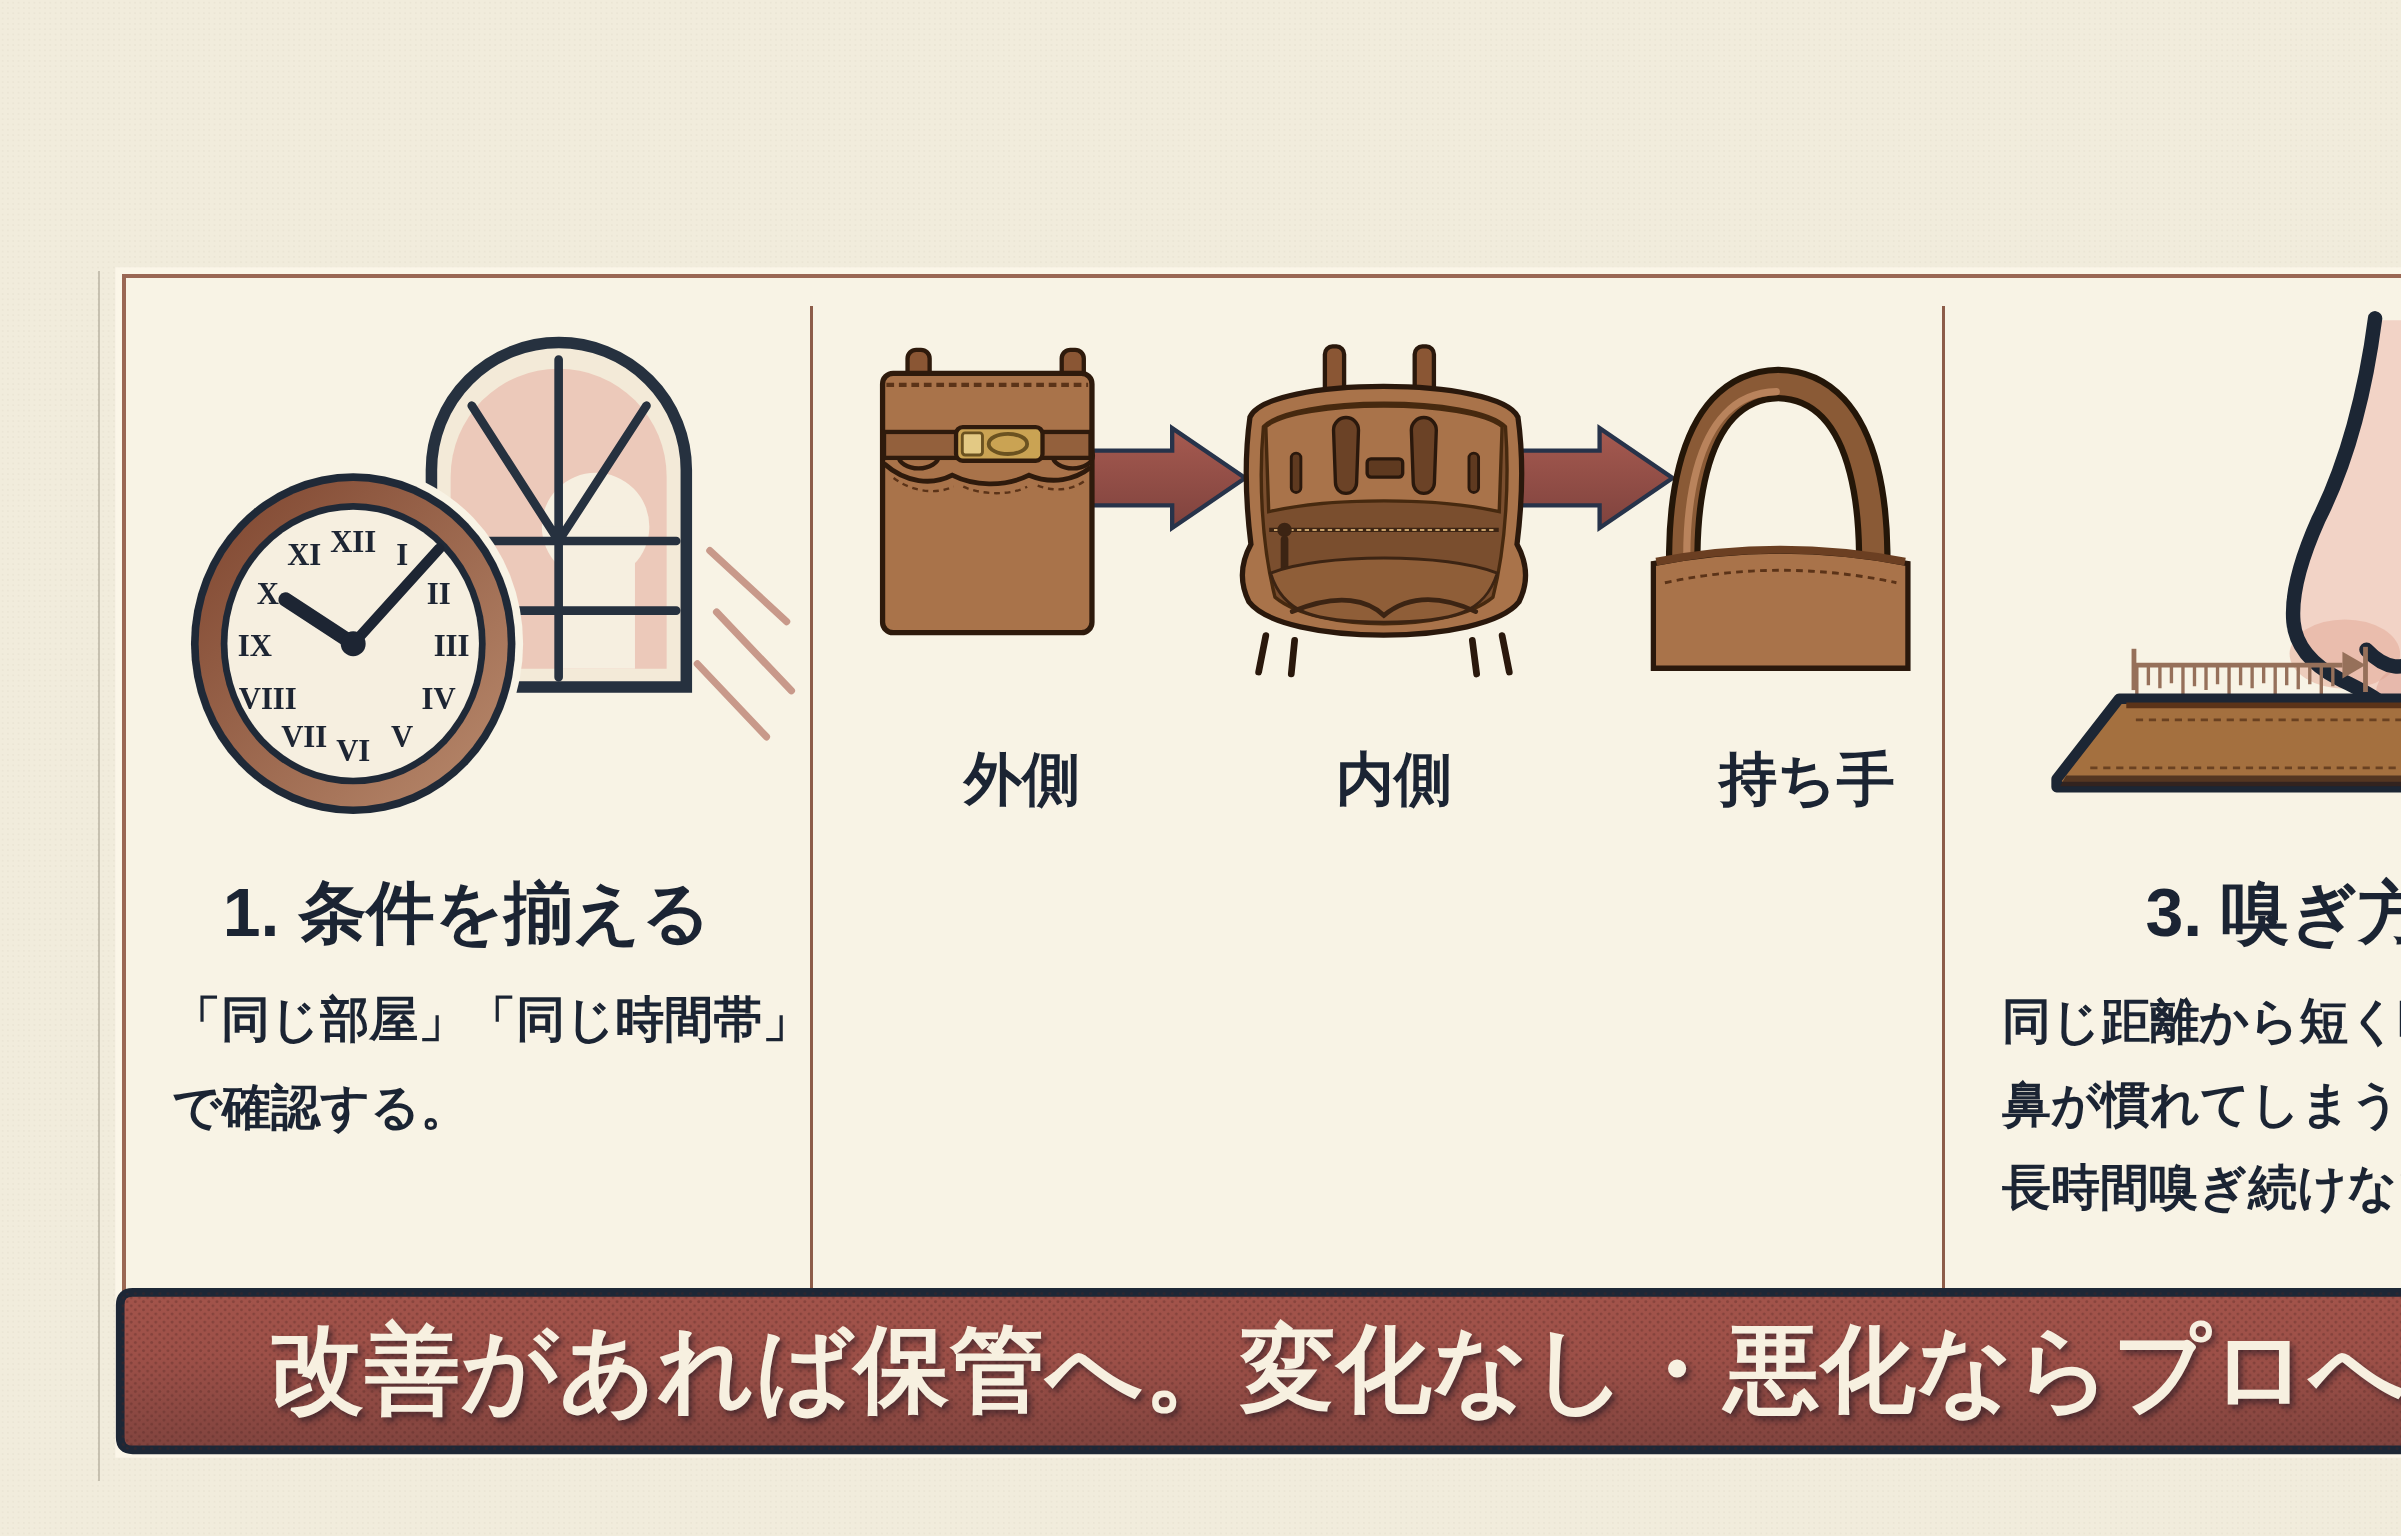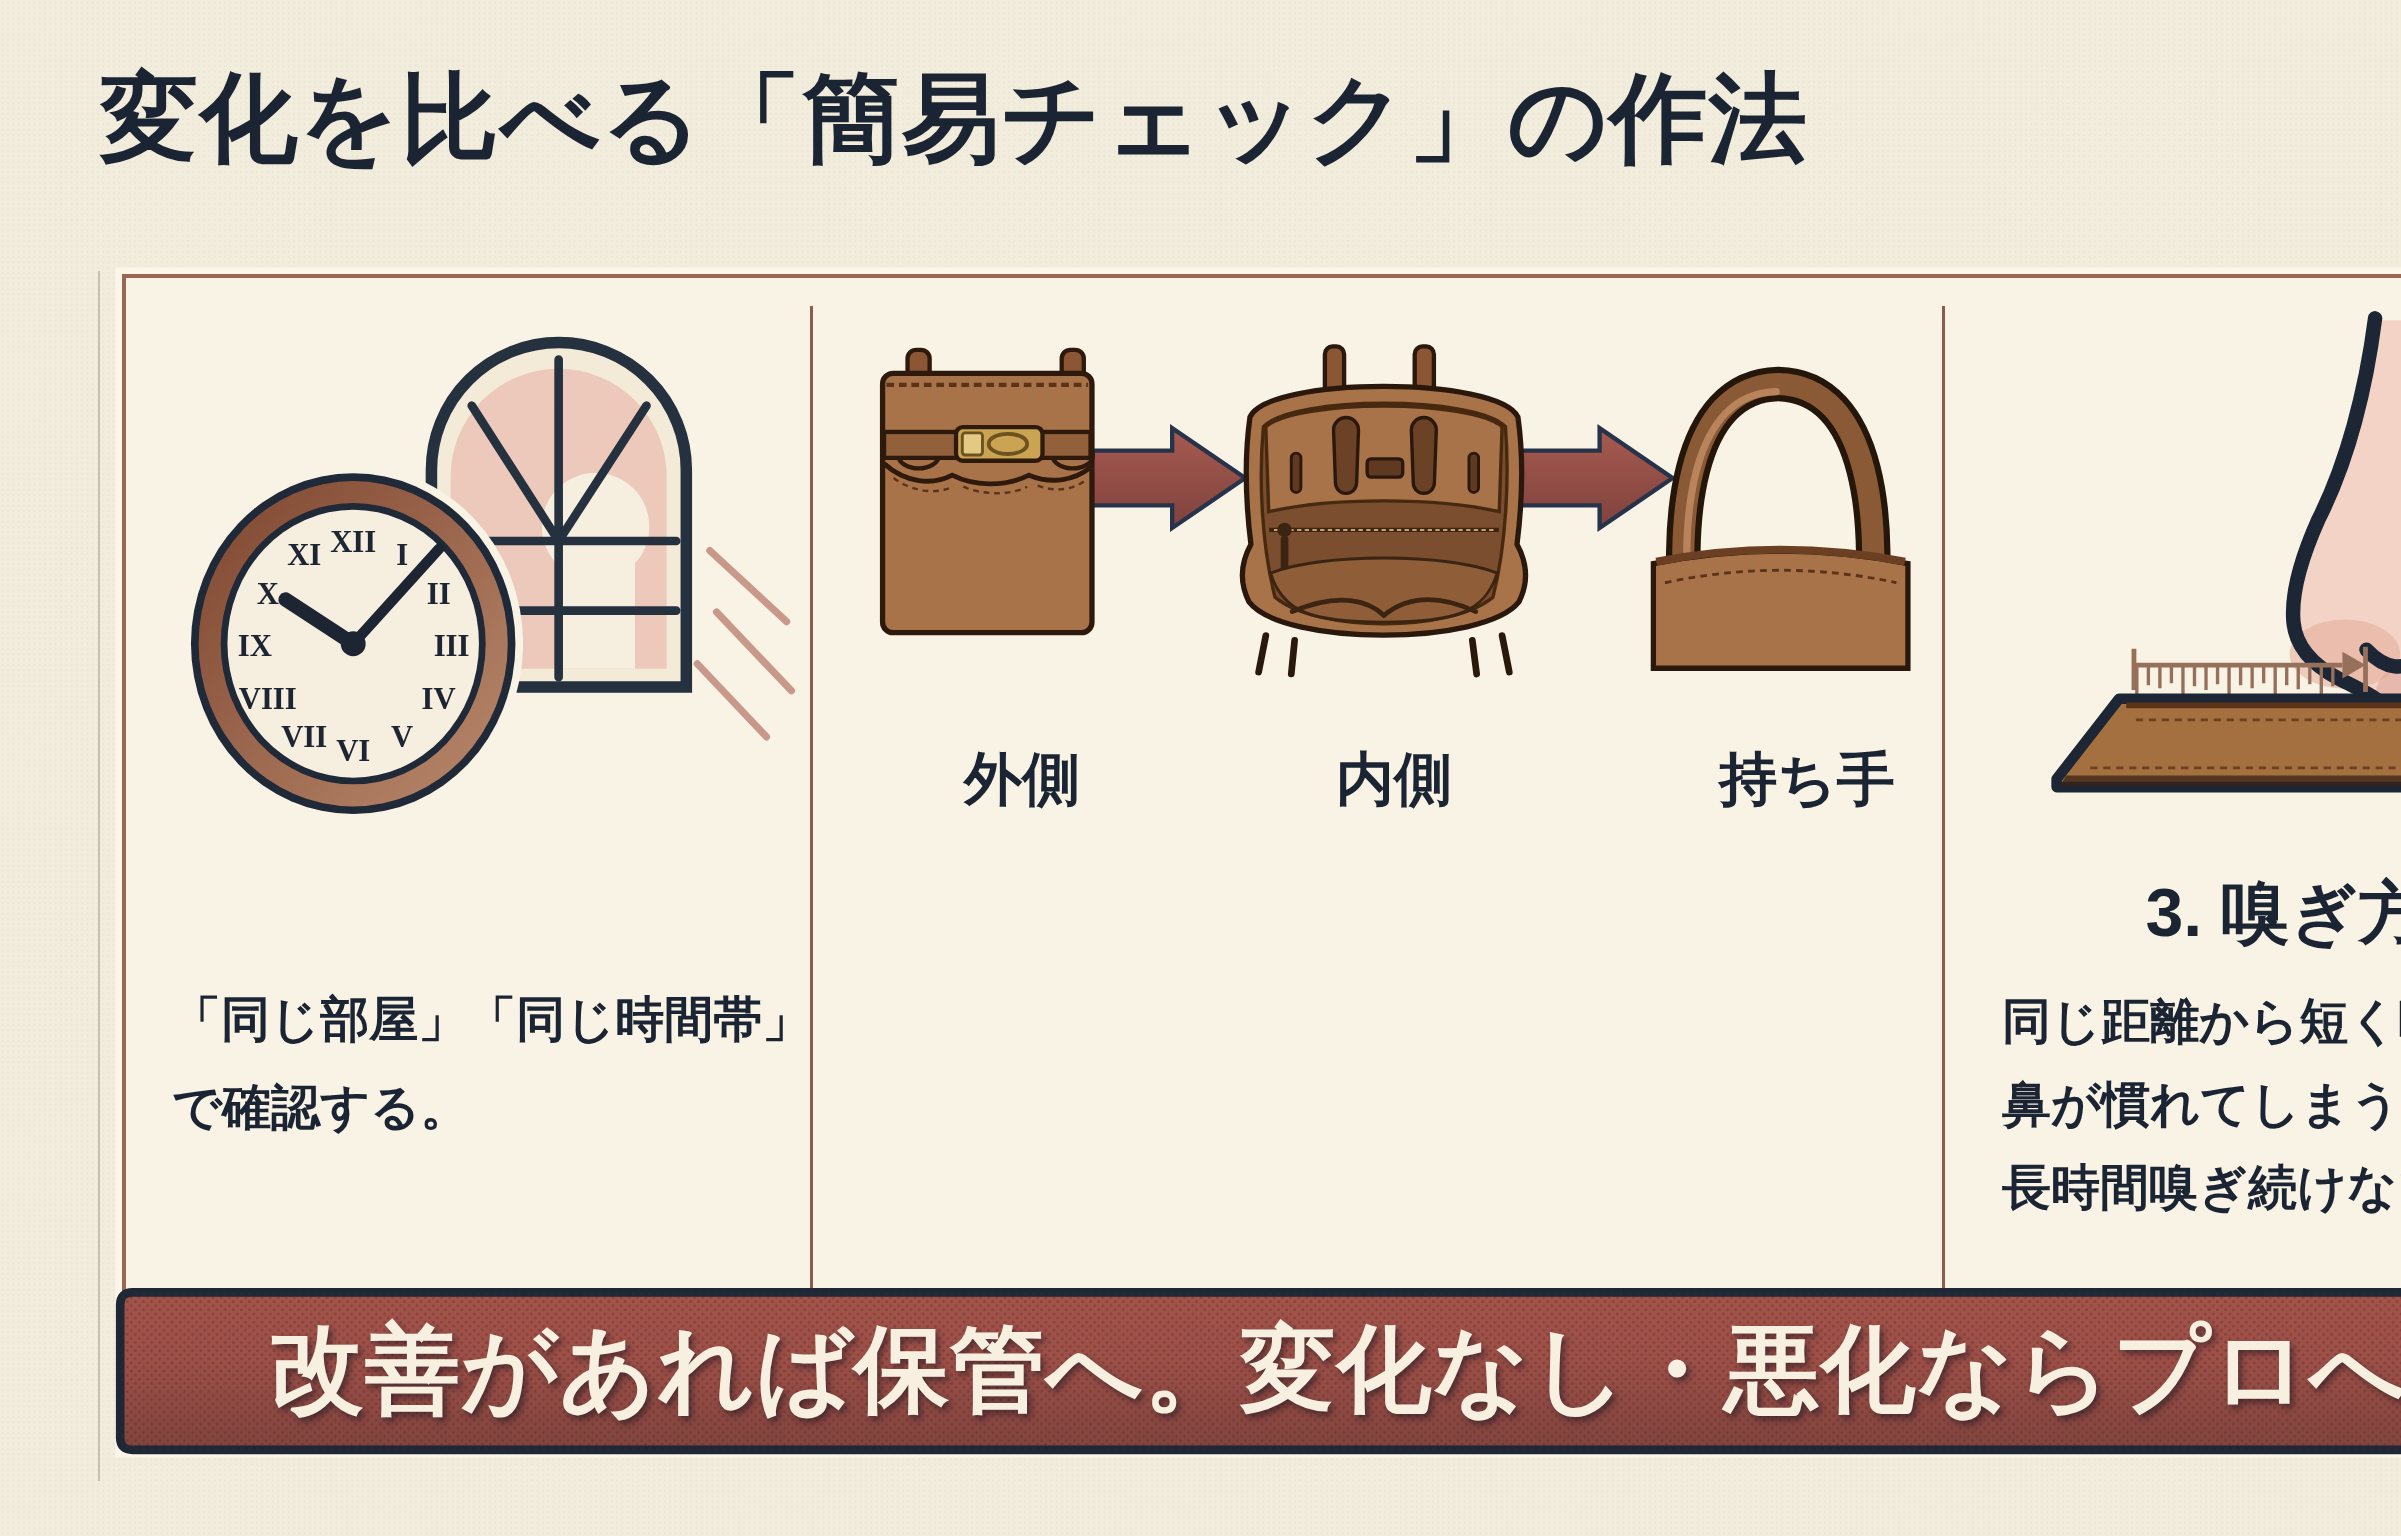--- a/index.html
+++ b/index.html
@@ -52,21 +52,20 @@
     z-index:6; text-align:center; line-height:144px; font-size:95px; font-weight:900;
     color:#f7f0e0; white-space:nowrap; letter-spacing:1px;
     text-shadow:3.4px 4.3px 6.7px rgba(25,20,32,0.55);
   }
 </style>
 </head>
 <body>
 
 <div class="page">
 
-  <div class="title">変化を比べる「簡易チェック」の作法</div>
 
   <div class="artifact-line left"></div>
 
   <div class="box">
     <div class="divider d1"></div>
     <div class="divider d2"></div>
 
     <section class="panel p1">
       <svg class="illu" style="left:52px; top:23px;" width="624" height="552" viewBox="0 0 1300 1150">
         <defs>
@@ -108,20 +107,21 @@
             <text x="187" y="849">VIII</text>
             <text x="160" y="740">IX</text>
             <text x="187" y="631">X</text>
             <text x="263" y="551">XI</text>
           </g>
           <line x1="365" y1="714" x2="224" y2="622" stroke="#1d2533" stroke-width="30" stroke-linecap="round"></line>
           <line x1="365" y1="714" x2="544" y2="516" stroke="#1d2533" stroke-width="22" stroke-linecap="round"></line>
           <circle cx="365" cy="714" r="26" fill="#1d2533"></circle>
         </g>
       </svg>
+      <h2 class="step-heading">1. 条件を揃える</h2>
       <p class="body-text">
         <span style="display:block">「同じ部屋」「同じ時間帯」</span>
         <span style="display:block">で確認する。</span>
       </p>
     </section>
 
     <section class="panel p2">
       <svg class="illu" style="left:47px; top:26.4px;" width="1119" height="375" viewBox="0 0 2330 780">
         <defs>
           <linearGradient id="flowG" x1="0" y1="260" x2="0" y2="470" gradientUnits="userSpaceOnUse">

